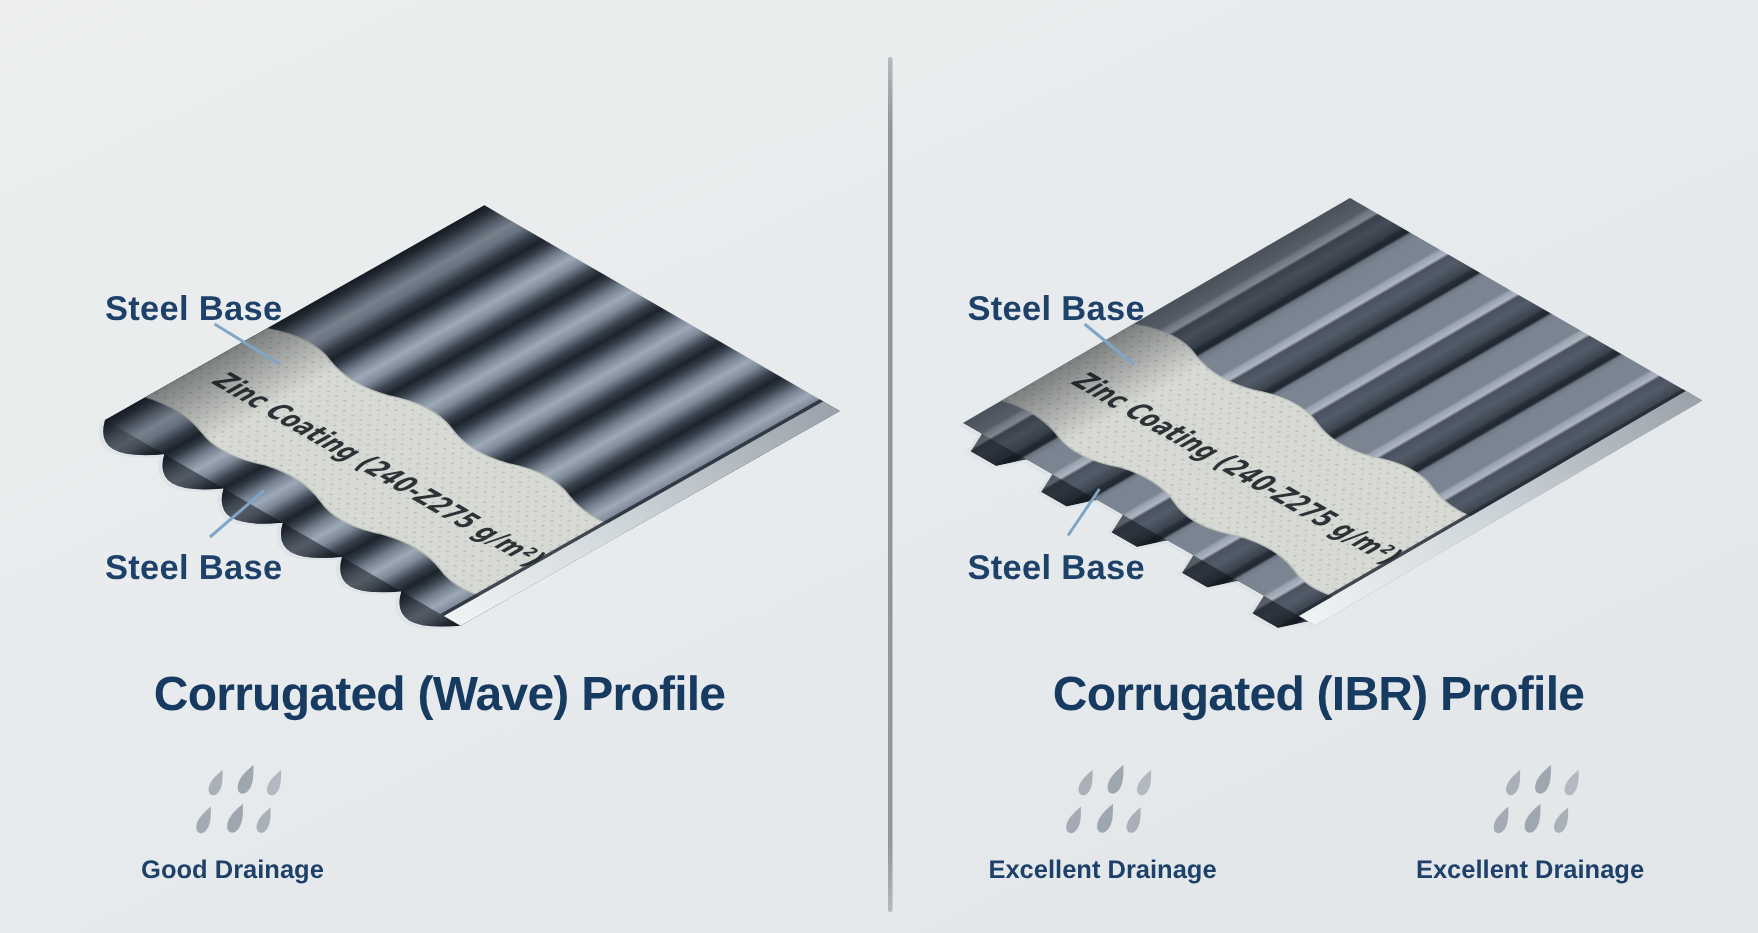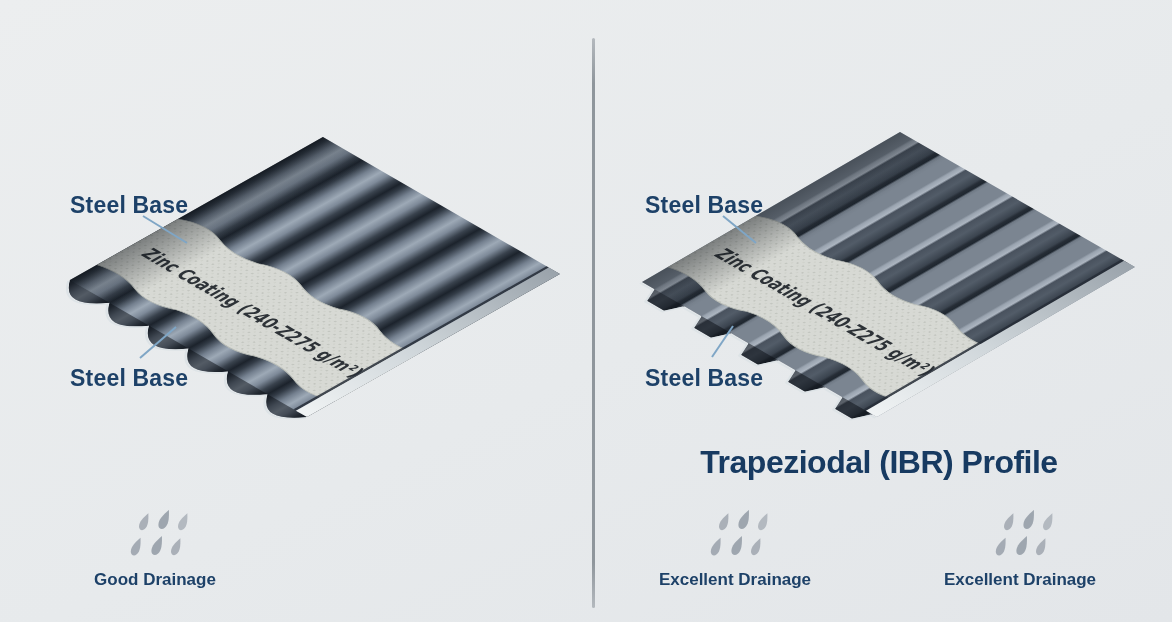--- a/index.html
+++ b/index.html
@@ -91,20 +91,21 @@
         <rect x="286" y="0" width="14" height="300" fill="url(#edgeGradA)"></rect>
       </g>
 
       <line x1="143" y1="216" x2="187" y2="243" stroke="#7fa6c6" stroke-width="2"></line>
       <line x1="140" y1="358" x2="176" y2="327" stroke="#7fa6c6" stroke-width="2"></line>
     </svg>
 
     <div class="steel-label" style="left:70px; top:192px;">Steel Base</div>
     <div class="steel-label" style="left:70px; top:365px;">Steel Base</div>
 
+    <h2 class="panel-title">Corrugated (Wave) Profile</h2>
 
     <div class="drainage" style="left:70px;">
       <svg width="84" height="52" viewBox="0 0 84 52">
         <defs>
             <path id="dropA" d="M0,-9 C2.6,-3.4 4.2,0.6 2.6,4.4 C1.4,7 -1.4,7 -2.6,4.4 C-4.2,0.6 -2.6,-3.4 0,-9 Z"></path>
           </defs>
         <g>
           <use href="#dropA" transform="translate(31,13) rotate(24) scale(1.2)" fill="#aab0b8"></use>
           <use href="#dropA" transform="translate(51,11) rotate(24) scale(1.35)" fill="#9ea6af"></use>
           <use href="#dropA" transform="translate(70,13) rotate(24) scale(1.2)" fill="#b3b9c0"></use>
@@ -172,21 +173,21 @@
         <rect x="286" y="0" width="14" height="300" fill="url(#edgeGradB)"></rect>
       </g>
 
       <line x1="137" y1="216" x2="170" y2="243" stroke="#7fa6c6" stroke-width="2"></line>
       <line x1="126" y1="357" x2="147" y2="326" stroke="#7fa6c6" stroke-width="2"></line>
     </svg>
 
     <div class="steel-label" style="left:59px; top:192px;">Steel Base</div>
     <div class="steel-label" style="left:59px; top:365px;">Steel Base</div>
 
-    <h2 class="panel-title">Trapeziodal (IBR) Profile</h2>
+    <h2 class="panel-title">Corrugated (IBR) Profile</h2>
 
     <div class="drainage" style="left:64px;">
       <svg width="84" height="52" viewBox="0 0 84 52">
         <defs>
             <path id="dropB1" d="M0,-9 C2.6,-3.4 4.2,0.6 2.6,4.4 C1.4,7 -1.4,7 -2.6,4.4 C-4.2,0.6 -2.6,-3.4 0,-9 Z"></path>
           </defs>
         <g>
           <use href="#dropB1" transform="translate(31,13) rotate(24) scale(1.2)" fill="#aab0b8"></use>
           <use href="#dropB1" transform="translate(51,11) rotate(24) scale(1.35)" fill="#9ea6af"></use>
           <use href="#dropB1" transform="translate(70,13) rotate(24) scale(1.2)" fill="#b3b9c0"></use>

